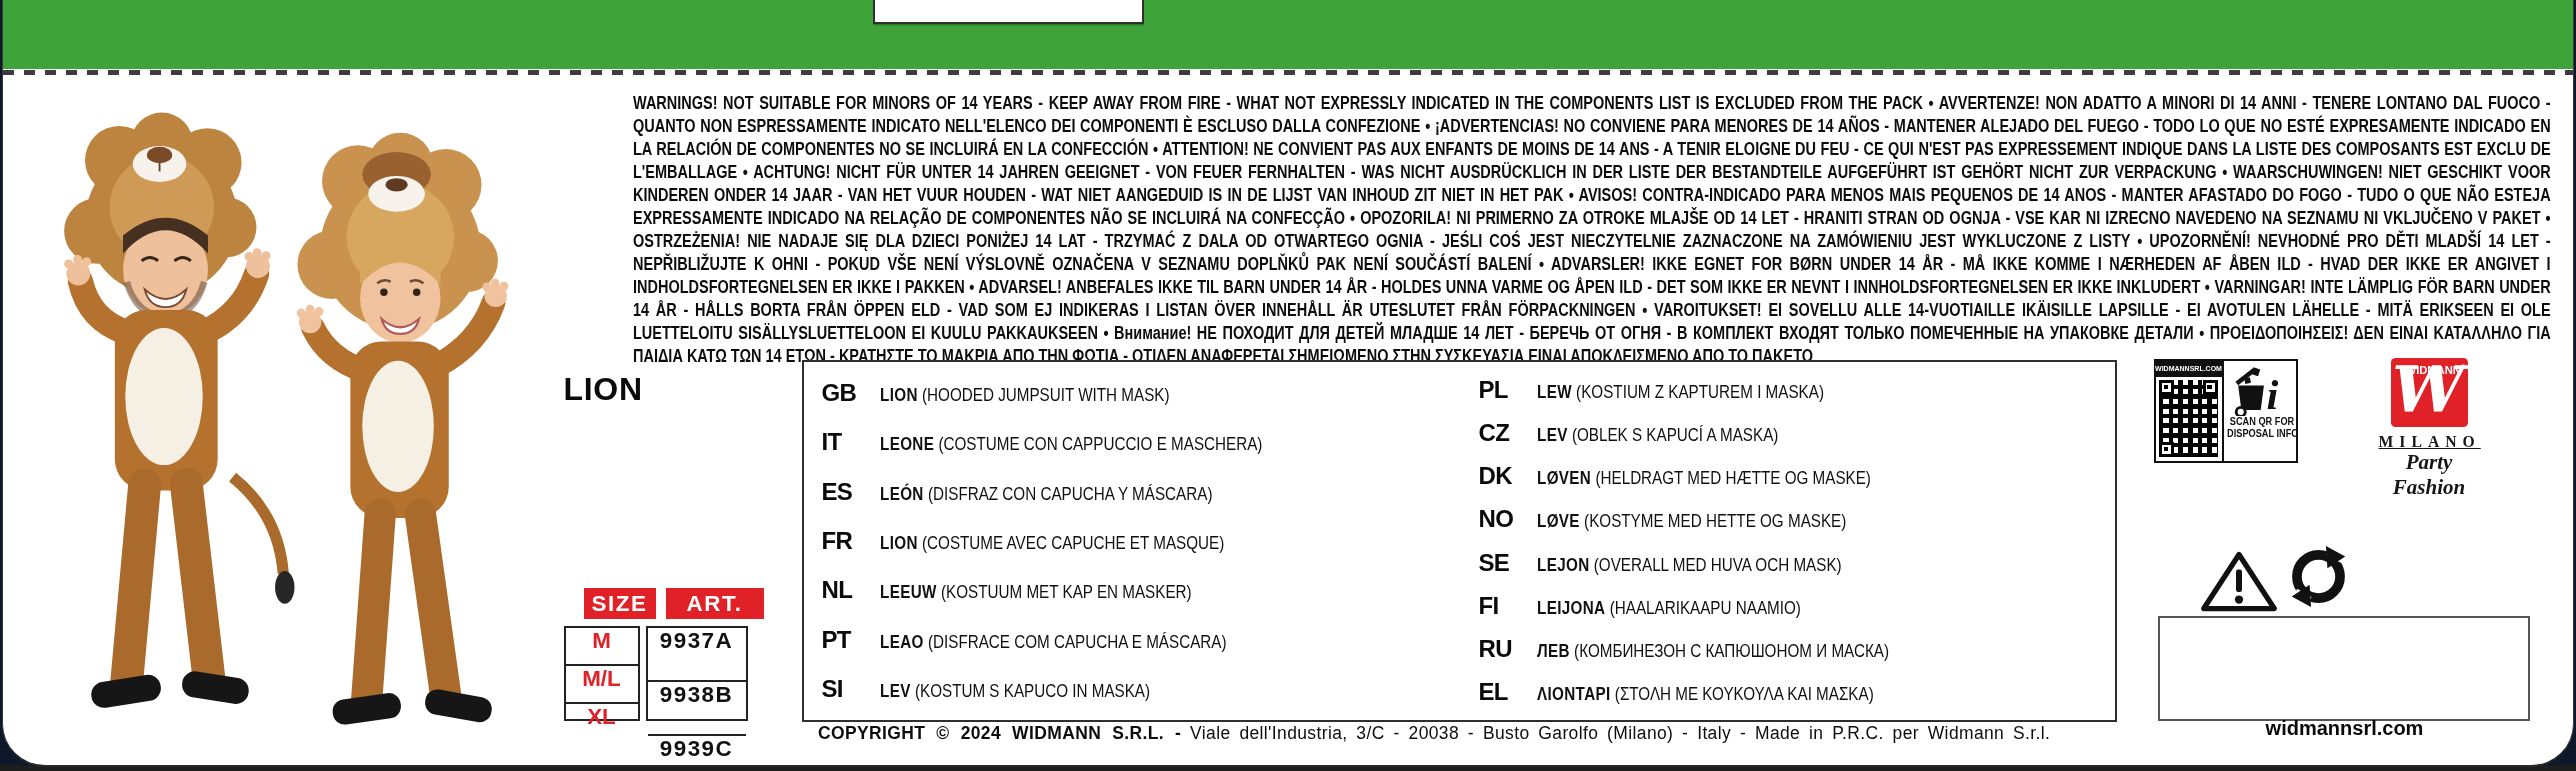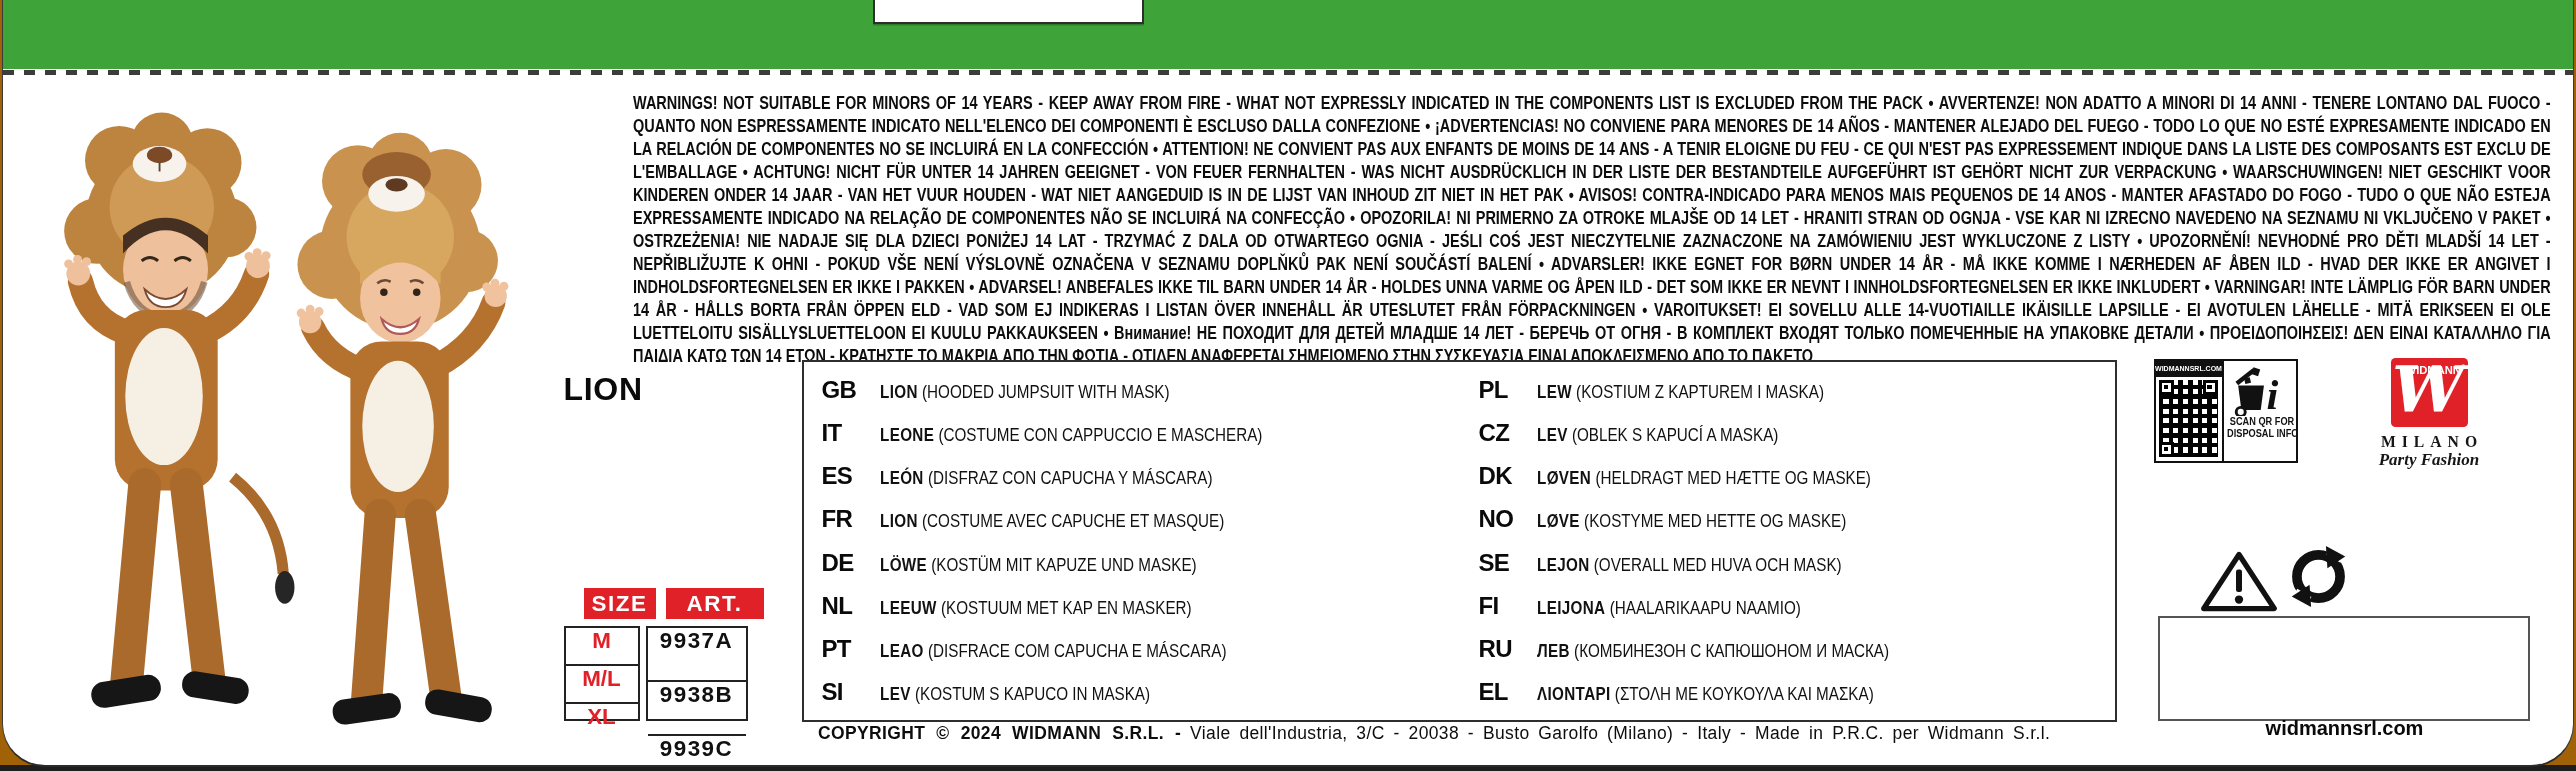--- a/index.html
+++ b/index.html
@@ -1,16 +1,16 @@
 <!DOCTYPE html>
 <html style="font-size:12px"><head>
 <meta charset="utf-8">
 <style>
   html,body{margin:0;padding:0;background:#ffffff;}
-  #stage{position:relative;width:2576px;height:772px;overflow:hidden;background:#a16207;
+  #stage{position:relative;width:2576px;height:772px;overflow:hidden;background:#0f172a;
          font-family:"Liberation Sans", sans-serif;color:#111;}
   .abs{position:absolute;}
   
   #label{left:1.5px;top:0;width:2570px;height:765px;background:#fff;
          border-left:1.5px solid #3a3a3a;border-right:1.5px solid #3a3a3a;border-bottom:2.2px solid #2a2a2a;
          border-radius:0 0 43px 43px;overflow:hidden;}
   #bottom-strip{left:0;bottom:0;width:100%;height:6.7px;background:#1d1d1d;}
   #green-bar{left:0;right:0;top:0;height:69px;}
   #top-box{left:870px;top:0;width:267px;height:22.4px;background:#fff;
            border:2.2px solid #2e2e2e;border-top:none;box-shadow:0 1.5px 0 rgba(0,0,0,.25);}
@@ -48,24 +48,24 @@
   .finder{position:absolute;width:15px;height:15px;border:3.7px solid #000;background:#fff;box-sizing:border-box;}
   .finder::after{content:"";position:absolute;left:1.5px;top:1.5px;width:4.5px;height:4.5px;background:#000;}
   #qr-right{flex:1;display:flex;flex-direction:column;align-items:center;justify-content:flex-start;padding-top:3px;}
   .scan-line{font-size:10px;font-weight:bold;line-height:11.6px;transform:scaleX(0.92);white-space:nowrap;}
   
   #logo-square{left:2388px;top:358px;width:77px;height:69px;border-radius:4.5px;overflow:hidden;}
   #logo-w{position:absolute;left:1.5px;top:-6px;font-family:"DejaVu Serif", serif;font-style:italic;
           font-weight:bold;font-size:64px;color:#fff;line-height:75px;}
   #logo-name{position:absolute;right:2.2px;top:6px;color:#fff;font-size:11.2px;font-weight:bold;letter-spacing:0px;}
   #logo-name sup{font-size:6px;}
-  #logo-city{left:2370px;top:433px;width:113px;text-align:center;font-family:"Liberation Serif", serif;
-             font-weight:bold;font-size:15.7px;letter-spacing:6px;text-indent:6px;color:#161616;}
+  #logo-city{left:2370px;top:433px;width:113px;text-align:left;font-family:"Liberation Serif", serif;
+             font-weight:bold;font-size:15.7px;letter-spacing:6px;text-indent:6px;color:#161616;text-decoration:underline;}
   #logo-tag{left:2370px;top:450px;width:113px;text-align:center;font-family:"Liberation Serif", serif;
-            font-weight:bold;font-style:italic;font-size:17px;color:#161616;}
+            font-weight:bold;font-style:italic;font-size:21px;color:#161616;}
   
   #blank-box{left:2155px;top:616px;width:368px;height:101px;border:2.2px solid #555;background:#fff;}
   #website{left:2230px;top:717px;width:224px;text-align:center;font-size:20px;font-weight:bold;color:#0a0a0a;}
   
   #copyright{left:815px;top:723px;width:1462px;transform:scaleX(0.97);transform-origin:0 0;
              font-size:18px;white-space:nowrap;color:#0d0d0d;letter-spacing:0.4px;word-spacing:3.7px;}
   #copyright .cbold{font-weight:bold;word-spacing:6px;}
 </style>
 </head>
 <body>
@@ -176,24 +176,20 @@
           </div>
         <div class="lang-row">
             <span class="lang-code">ES</span>
             <span class="lang-text"><b>LEÓN</b> <span>(DISFRAZ CON CAPUCHA Y MÁSCARA)</span></span>
           </div>
         <div class="lang-row">
             <span class="lang-code">FR</span>
             <span class="lang-text"><b>LION</b> <span>(COSTUME AVEC CAPUCHE ET MASQUE)</span></span>
           </div>
         <div class="lang-row">
-            <span class="lang-code">DE</span>
-            <span class="lang-text"><b>LÖWE</b> <span>(KOSTÜM MIT KAPUZE UND MASKE)</span></span>
-          </div>
-        <div class="lang-row">
             <span class="lang-code">NL</span>
             <span class="lang-text"><b>LEEUW</b> <span>(KOSTUUM MET KAP EN MASKER)</span></span>
           </div>
         <div class="lang-row">
             <span class="lang-code">PT</span>
             <span class="lang-text"><b>LEAO</b> <span>(DISFRACE COM CAPUCHA E MÁSCARA)</span></span>
           </div>
         <div class="lang-row">
             <span class="lang-code">SI</span>
             <span class="lang-text"><b>LEV</b> <span>(KOSTUM S KAPUCO IN MASKA)</span></span>

